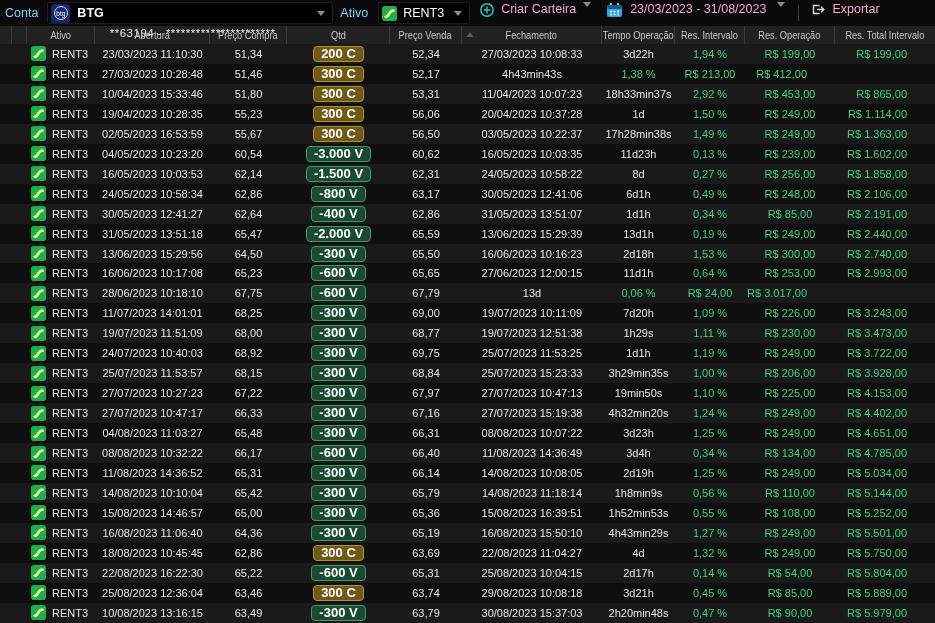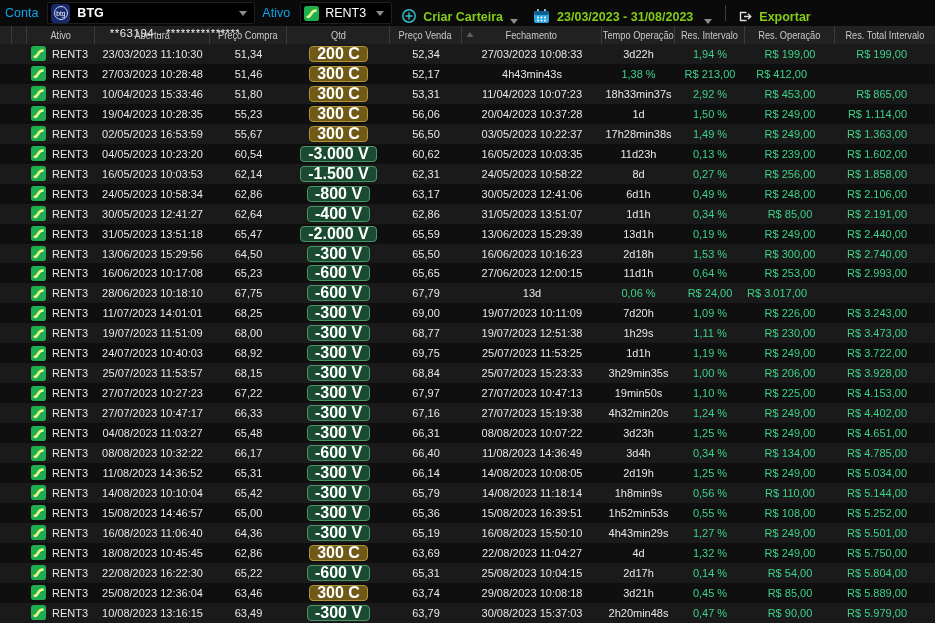--- a/index.html
+++ b/index.html
@@ -2,33 +2,33 @@
 <html><head>
 <meta charset="utf-8">
 <style>
   * { box-sizing: border-box; margin: 0; padding: 0; }
   html,body { background:#000; }
   body { font-family: "Liberation Sans", sans-serif; }
   .app { position:relative; width:935px; height:623px; background:#000; overflow:hidden; }
 
   
   .toolbar { display:flex; align-items:center; height:26px; background:#0a0a0a; padding-left:5px; }
-  .tlabel { color:#0ea5e9; font-size:12.5px; }
+  .tlabel { color:#7dd3fc; font-size:12.5px; }
   .select { display:flex; align-items:center; height:22px; background:#000; border:1px solid #1f1f1f; border-radius:2px; padding:0 7px 0 3px; cursor:pointer; }
-  .acct { width:208px; margin-left:9px; }
+  .acct { width:286px; margin-left:9px; }
   .btg-logo { width:19px; height:19px; border-radius:4px; background:#182a6b; display:flex; align-items:center; justify-content:center; flex:none; }
   .btg-logo i { display:flex; align-items:center; justify-content:center; width:14px; height:14px; border:1px solid #cdd6f7; border-radius:50%; color:#fff; font-size:6.5px; font-style:normal; }
   .acct b { color:#fff; font-size:12.5px; margin-left:7px; }
   .acct .masked { color:#ededed; font-size:11.5px; margin-left:6px; letter-spacing:.5px; overflow:hidden; white-space:nowrap;margin-top:39px; }
   .caret { width:0; height:0; border-left:4px solid transparent; border-right:4px solid transparent; border-top:5px solid #8d8d8d; margin-left:auto; flex:none; }
   .caret.gap { margin-left:7px; }
   .asset-sel { width:92px; margin-left:10px; }
   .asset-sel .aname { color:#fff; font-size:12.5px; margin-left:6px; }
   .asset-ic { width:15px; height:15px; flex:none; }
-  .toolbtn { display:flex; align-items:flex-end; height:22px; color:#84cc16; font-size:12.5px; cursor:pointer;font-weight:bold; }
+  .toolbtn { display:flex; align-items:flex-start; height:22px; color:#f9a8d4; font-size:12.5px; cursor:pointer; }
   .create { margin-left:9px; }
   .create svg { margin-right:6px; }
   .daterange { margin-left:15px; }
   .daterange .dtext { margin:0 4px 0 7px; }
   .vdiv { width:1px; height:16px; background:#3a3a3a; margin:0 11px 0 13px; }
   .export svg { margin-right:6px; }
 
   
   .grid-cols { display:grid; grid-template-columns:12px 15px 68px 115px 77px 103px 72px 140px 73px 70px 90px 100px; }
   .hrow { height:18px; background:#212121; }
@@ -39,21 +39,21 @@
 
   .tbody { height:579px; }
   .row { height:calc(579px / 29); cursor:default; }
   .row.odd { background:#1a1a1a; }
   .row.even { background:#0f0f0f; }
   .cell { display:flex; align-items:center; justify-content:center; color:#e8e8e8; font-size:11px; white-space:nowrap; position:relative; }
   .c-ativo { justify-content:flex-start; padding-left:4px; gap:6px; }
   .c-total { justify-content:flex-end; padding-right:28px; }
   .green { color:#3dd389; }
 
-  .badge { display:inline-block; padding:0px 7px; border-radius:4px; color:#fff; font-size:16px; font-weight:bold; line-height:14px; }
+  .badge { display:inline-block; padding:0px 7px; border-radius:4px; color:#fff; font-size:13px; font-weight:bold; line-height:14px; }
   .badge.buy  { background:#6e5a16; border:1px solid #b09339; }
   .badge.sell { background:#1a4a31; border:1px solid #4a9468; }
 
   .info-icon { position:absolute; left:-13px; top:50%; margin-top:-6.5px; width:13px; height:13px; border-radius:50%; background:#2395e6; text-align:center; cursor:pointer; }
   .info-icon::before { content:"i"; color:#fff; font:bold 9px/13px "Liberation Serif", serif; }
 </style>
 </head>
 <body>
 
 <div class="app">

